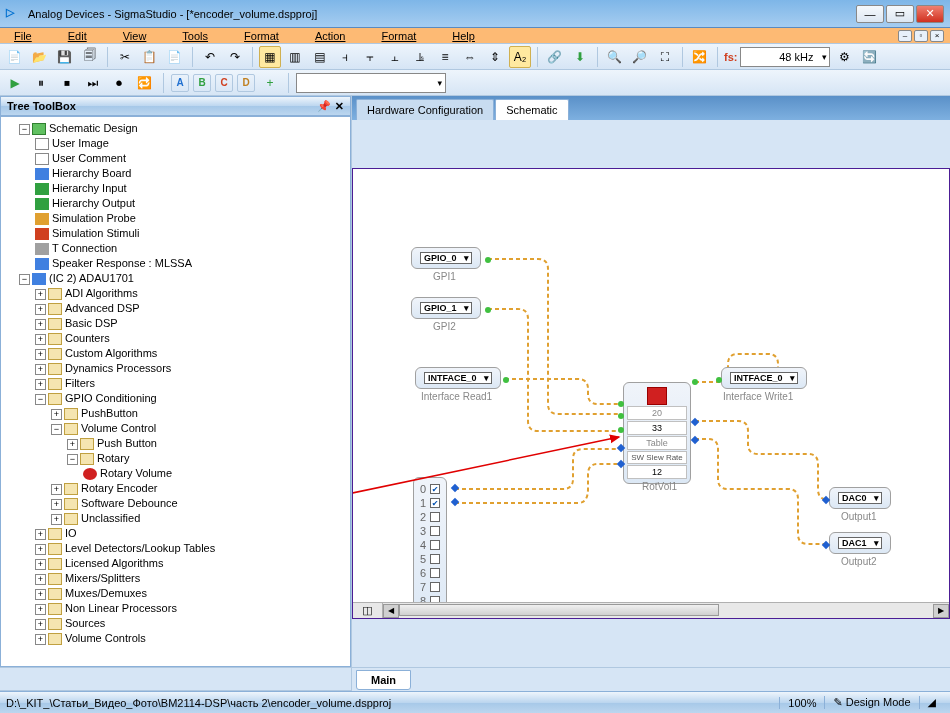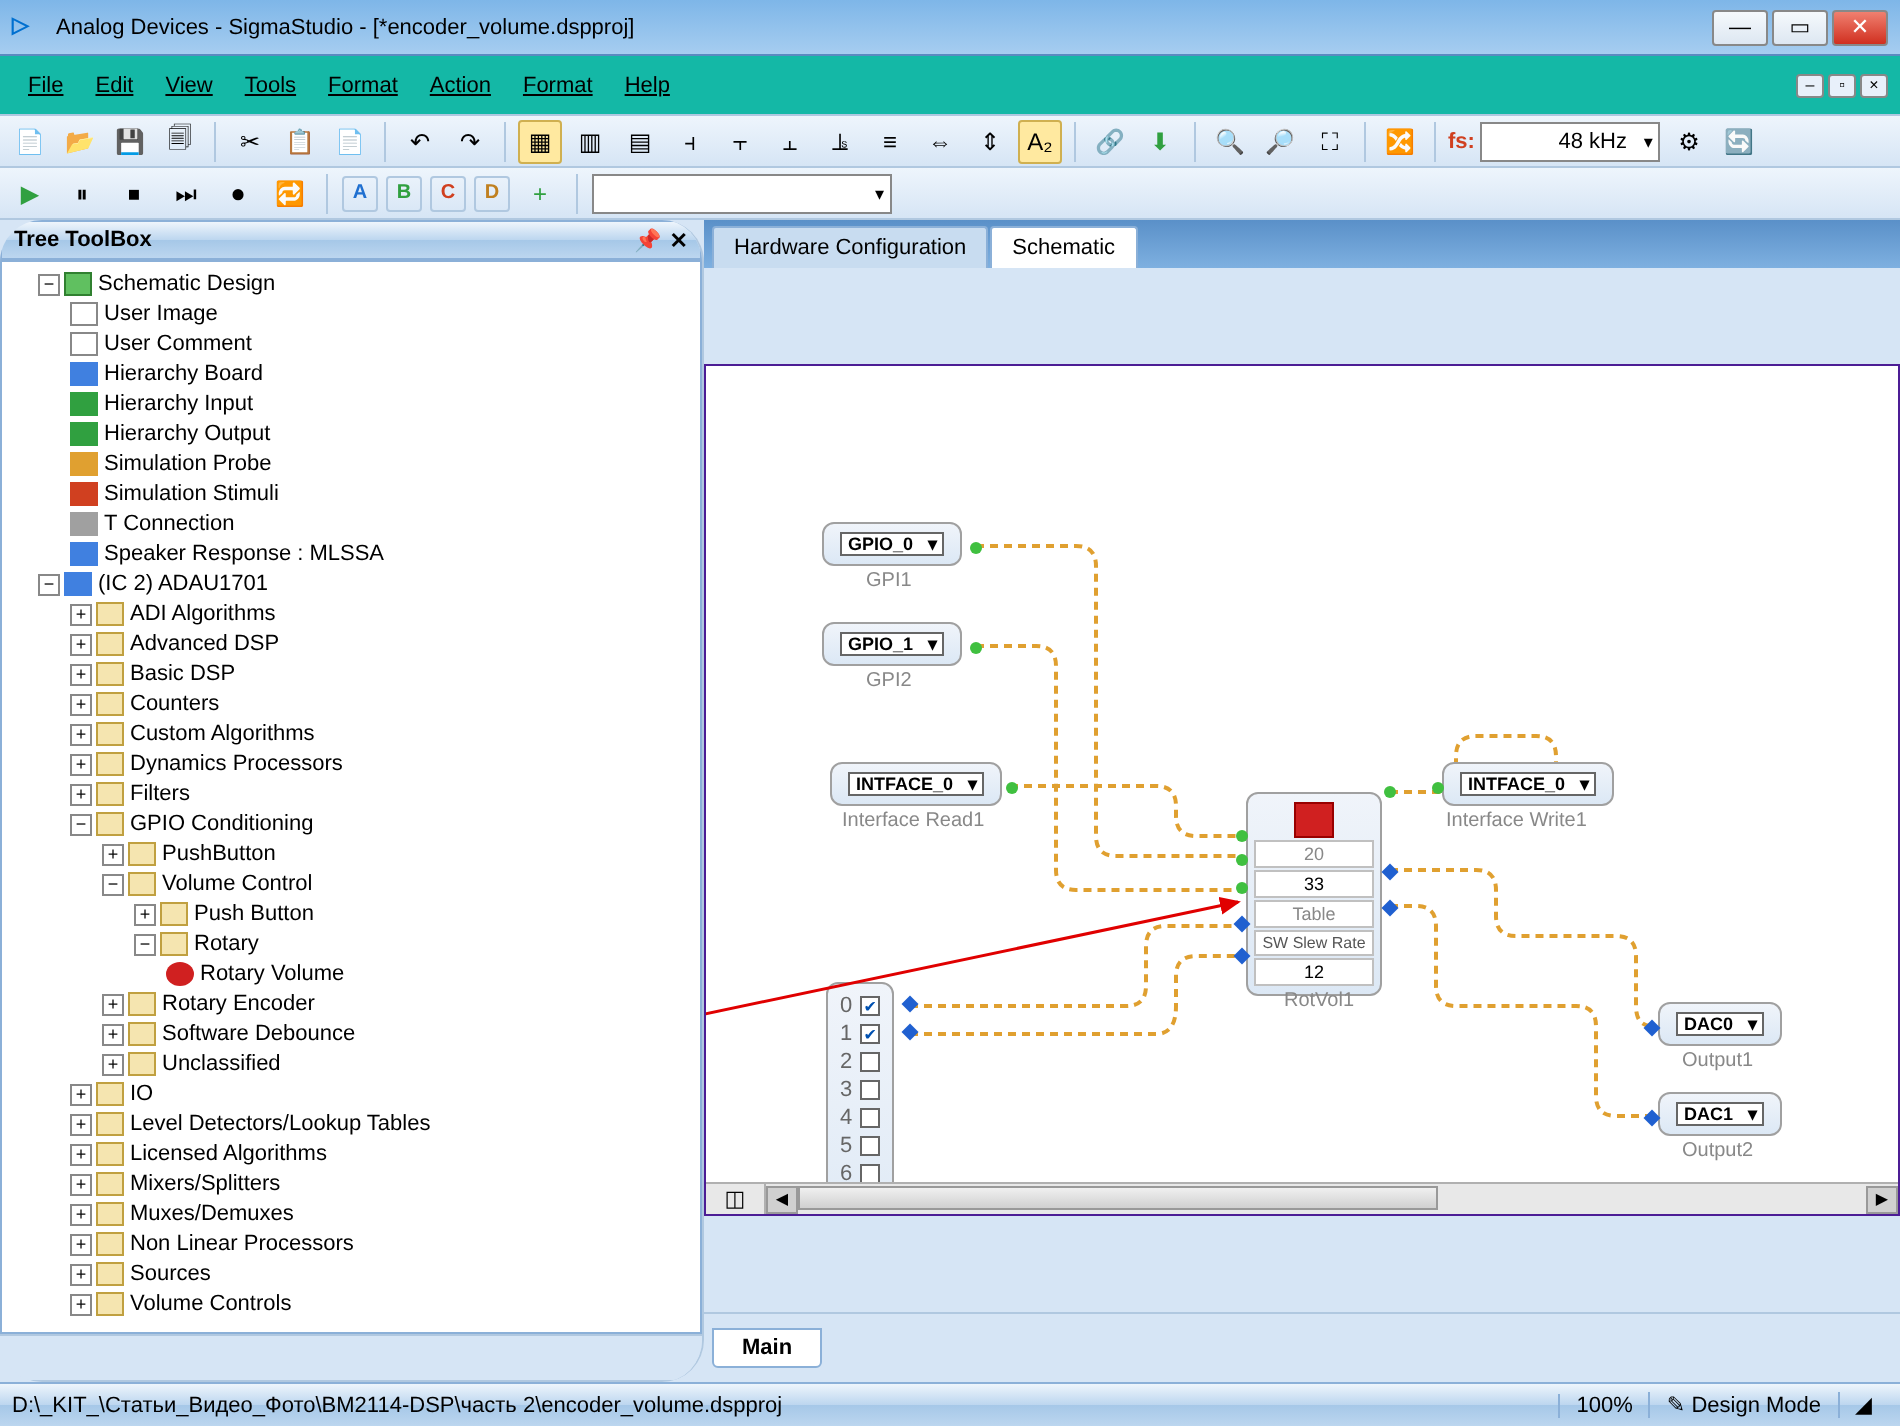--- a/index.html
+++ b/index.html
@@ -2,36 +2,36 @@
 <html><head>
 <meta charset="utf-8">
 <style>
 * { box-sizing: border-box; margin: 0; padding: 0; font-family: "Segoe UI", Tahoma, sans-serif; font-size: 11px; }
 body { width: 950px; height: 713px; background: #d6e5f5; overflow: hidden; display: flex; flex-direction: column; }
 .titlebar { height: 28px; background: linear-gradient(#7eb6e8,#a6cdf0); display: flex; align-items: center; padding: 0 6px; color: #000; border-bottom: 1px solid #5a8abf; }
 .titlebar .icon { width: 16px; height: 16px; margin-right: 6px; color: #0070d0; font-weight: bold; }
 .titlebar .spacer { flex: 1; }
 .winbtn { width: 28px; height: 18px; display:flex; align-items:center; justify-content:center; margin-left:2px; border:1px solid #888; border-radius:2px; background:linear-gradient(#f5f9fc,#dde7f2); }
 .winbtn.close { background: linear-gradient(#f08070,#d03020); color:#fff; }
-.menubar { height: 30px; background:#14b8a6; display:flex; align-items:center; padding:0 6px; border-bottom:1px solid #b0c8e0; }
+.menubar { height: 16px; background:#fdba74; display:flex; align-items:center; padding:0 6px; border-bottom:1px solid #b0c8e0;gap:20px; }
 .menubar span { padding:2px 8px; }
 .menubar .mini { margin-left:auto; display:flex; gap:2px; }
 .menubar .mini div{ width:14px; height:12px; border:1px solid #888;border-radius:2px;background:#e8f0fa;display:flex;align-items:center;justify-content:center;font-size:8px;}
 .toolbar { height:26px; background:linear-gradient(#eef5fc,#d6e5f5); border-bottom:1px solid #b0c8e0; display:flex; align-items:center; padding:0 4px; gap:3px; }
 .tbtn { width:22px; height:22px; border:1px solid transparent; border-radius:2px; display:flex; align-items:center; justify-content:center; font-size:12px; }
 .tbtn.hl { background:#ffe9a0; border-color:#d0b050; }
 .tdrop { height:20px; border:1px solid #888; background:#fff; display:flex; align-items:center; padding:0 16px 0 4px; position:relative;justify-content:flex-end;}
 .tdrop::after{content:"▾"; position:absolute; right:3px; font-size:9px;}
 .sep{width:1px;height:20px;background:#b0c8e0;margin:0 3px;}
 .toolbar2 { height:26px; background:linear-gradient(#eef5fc,#d6e5f5); border-bottom:1px solid #b0c8e0; display:flex; align-items:center; padding:0 4px; gap:4px;}
 .ltr{width:18px;height:18px;border:1px solid #b0c8e0;border-radius:2px;display:flex;align-items:center;justify-content:center;font-weight:bold;font-size:10px;}
 .ltr.A{color:#2070d0}.ltr.B{color:#30a040}.ltr.C{color:#d04020}.ltr.D{color:#c08020}
 .main { flex:1; display:flex; overflow:hidden;}
 
-.treepanel{width:352px;display:flex;flex-direction:column;border-right:1px solid #b0c8e0;background:#d6e5f5;overflow:hidden;border-radius:21px;}
+.treepanel{width:352px;display:flex;flex-direction:column;border-right:1px solid #b0c8e0;background:#d6e5f5;overflow:hidden;}
 .treetitle{height:20px;background:linear-gradient(#eef5fc,#bcd6ef 50%,#a6c8e8 51%,#bcd6ef);border:1px solid #8bb0d8;display:flex;align-items:center;padding:0 6px;font-weight:bold;}
 .treetitle .pin{margin-left:auto;margin-right:4px;}
 .tree{flex:1;background:#fff;border:1px solid #8bb0d8;overflow:auto;padding:4px 2px;}
 .tree ul{list-style:none;padding-left:16px;}
 .tree li{white-space:nowrap;line-height:15px;}
 .tg{display:inline-block;width:11px;height:11px;border:1px solid #888;text-align:center;line-height:9px;font-size:9px;margin-right:2px;background:#fff;}
 .tic{display:inline-block;width:14px;height:12px;margin-right:3px;vertical-align:middle;}
 .fold{background:#f5e5b0;border:1px solid #c0a040;}
 .doc{background:#fff;border:1px solid #888;}
 .blue{background:#4080e0;}
@@ -52,21 +52,21 @@
 .pb{background:#2060d0;transform:rotate(45deg);border-radius:0;}
 .rotbox{position:absolute;border:1px solid #a0a0a0;border-radius:6px;background:linear-gradient(#f0f4fa,#dce8f5);padding:3px;width:68px;}
 .rotcell{border:1px solid #c0c0c0;margin:1px 0;text-align:center;font-size:9px;padding:1px;background:#fff;}
 .inbox{position:absolute;border:1px solid #a0a0a0;border-radius:6px;background:linear-gradient(#f0f4fa,#dce8f5);padding:4px 6px;}
 .inrow{display:flex;align-items:center;gap:4px;font-size:9px;color:#666;height:14px;}
 .cb{width:10px;height:10px;border:1px solid #666;background:#fff;display:flex;align-items:center;justify-content:center;font-size:8px;color:#0050b0;}
 .bot-scroll{position:absolute;left:30px;right:0;bottom:0;height:16px;background:#e8e8e8;border-top:1px solid #b0b0b0;display:flex;align-items:center;}
 .bot-scroll .ar{width:16px;height:14px;background:#d0d0d0;border:1px solid #999;display:flex;align-items:center;justify-content:center;font-size:8px;}
 .bot-scroll .track{flex:1;position:relative;height:14px;}
 .bot-scroll .thumb{position:absolute;left:0;width:320px;height:12px;background:linear-gradient(#f0f0f0,#d0d0d0);border:1px solid #999;top:0;}
-.rtab{height:35px;display:flex;align-items:center;padding-left:4px;background:#d6e5f5;border-top:1px solid #b0c8e0;}
+.rtab{height:24px;display:flex;align-items:center;padding-left:4px;background:#d6e5f5;border-top:1px solid #b0c8e0;}
 .rtab .t{background:#fff;border:1px solid #8bb0d8;padding:3px 14px;font-weight:bold;border-radius:0 0 3px 3px;}
 
 .status{height:22px;background:linear-gradient(#eef5fc,#bcd6ef 50%,#a6c8e8 51%,#bcd6ef);border-top:1px solid #8bb0d8;display:flex;align-items:center;padding:0 6px;font-size:10px;}
 .status .seg{border-left:1px solid #8bb0d8;padding:0 8px;}
 svg.redarrow{position:absolute;pointer-events:none;}
 </style>
 </head>
 <body>
 
 <div class="titlebar">

